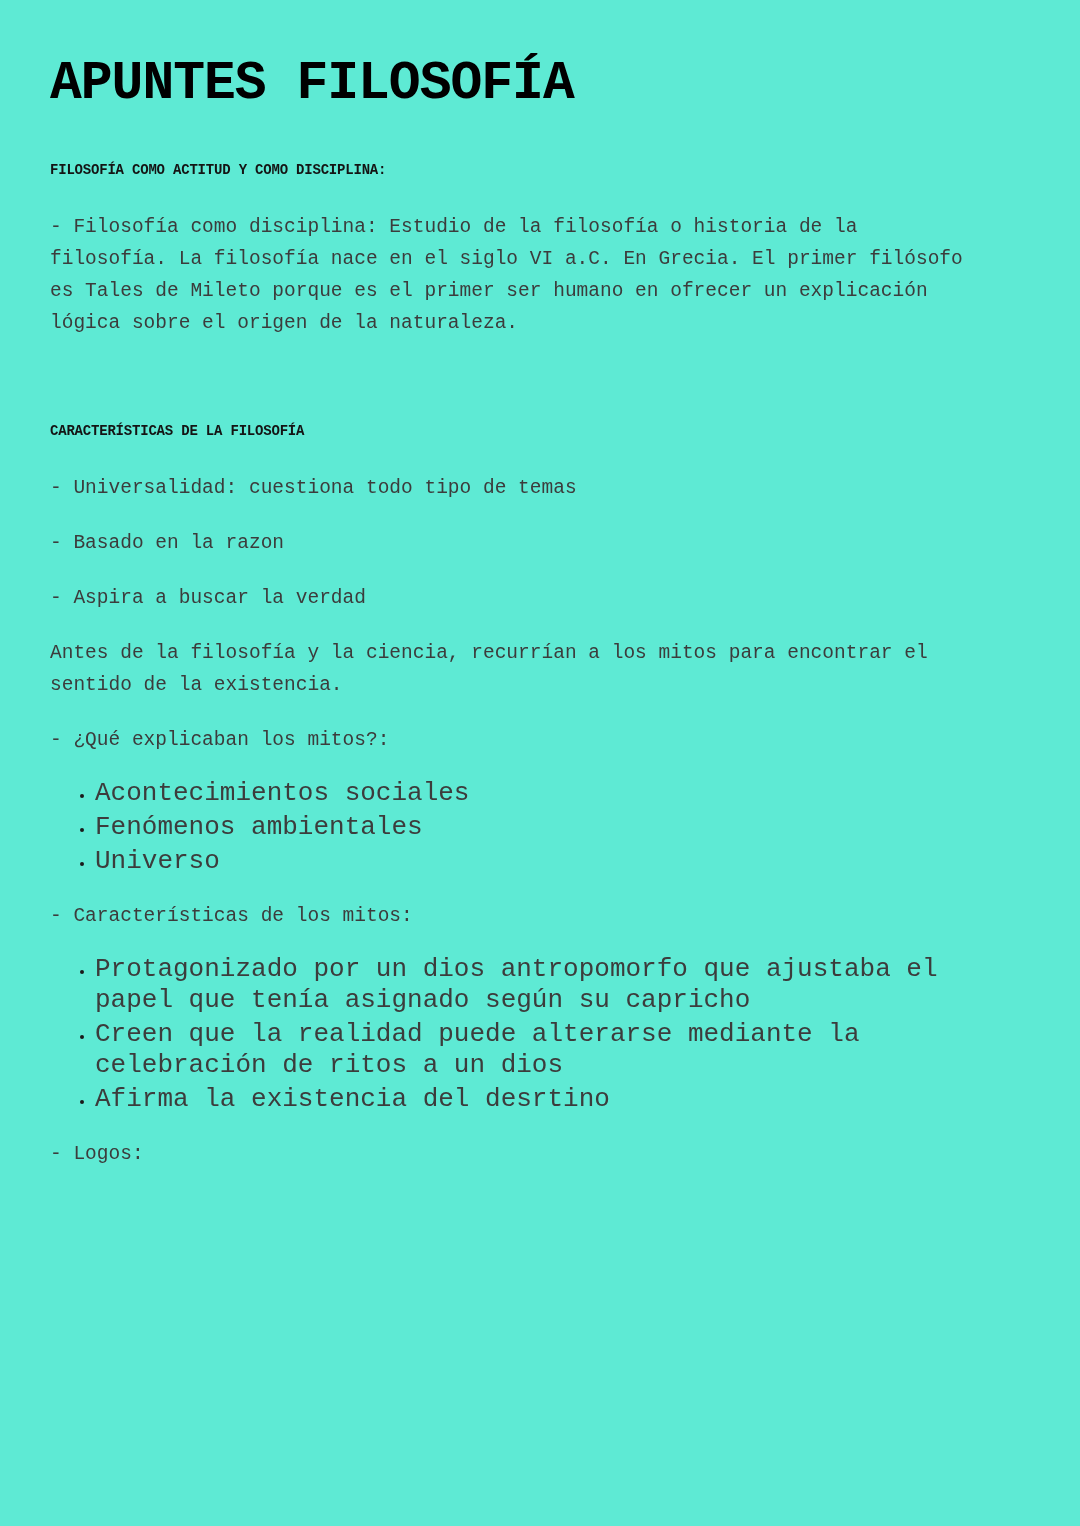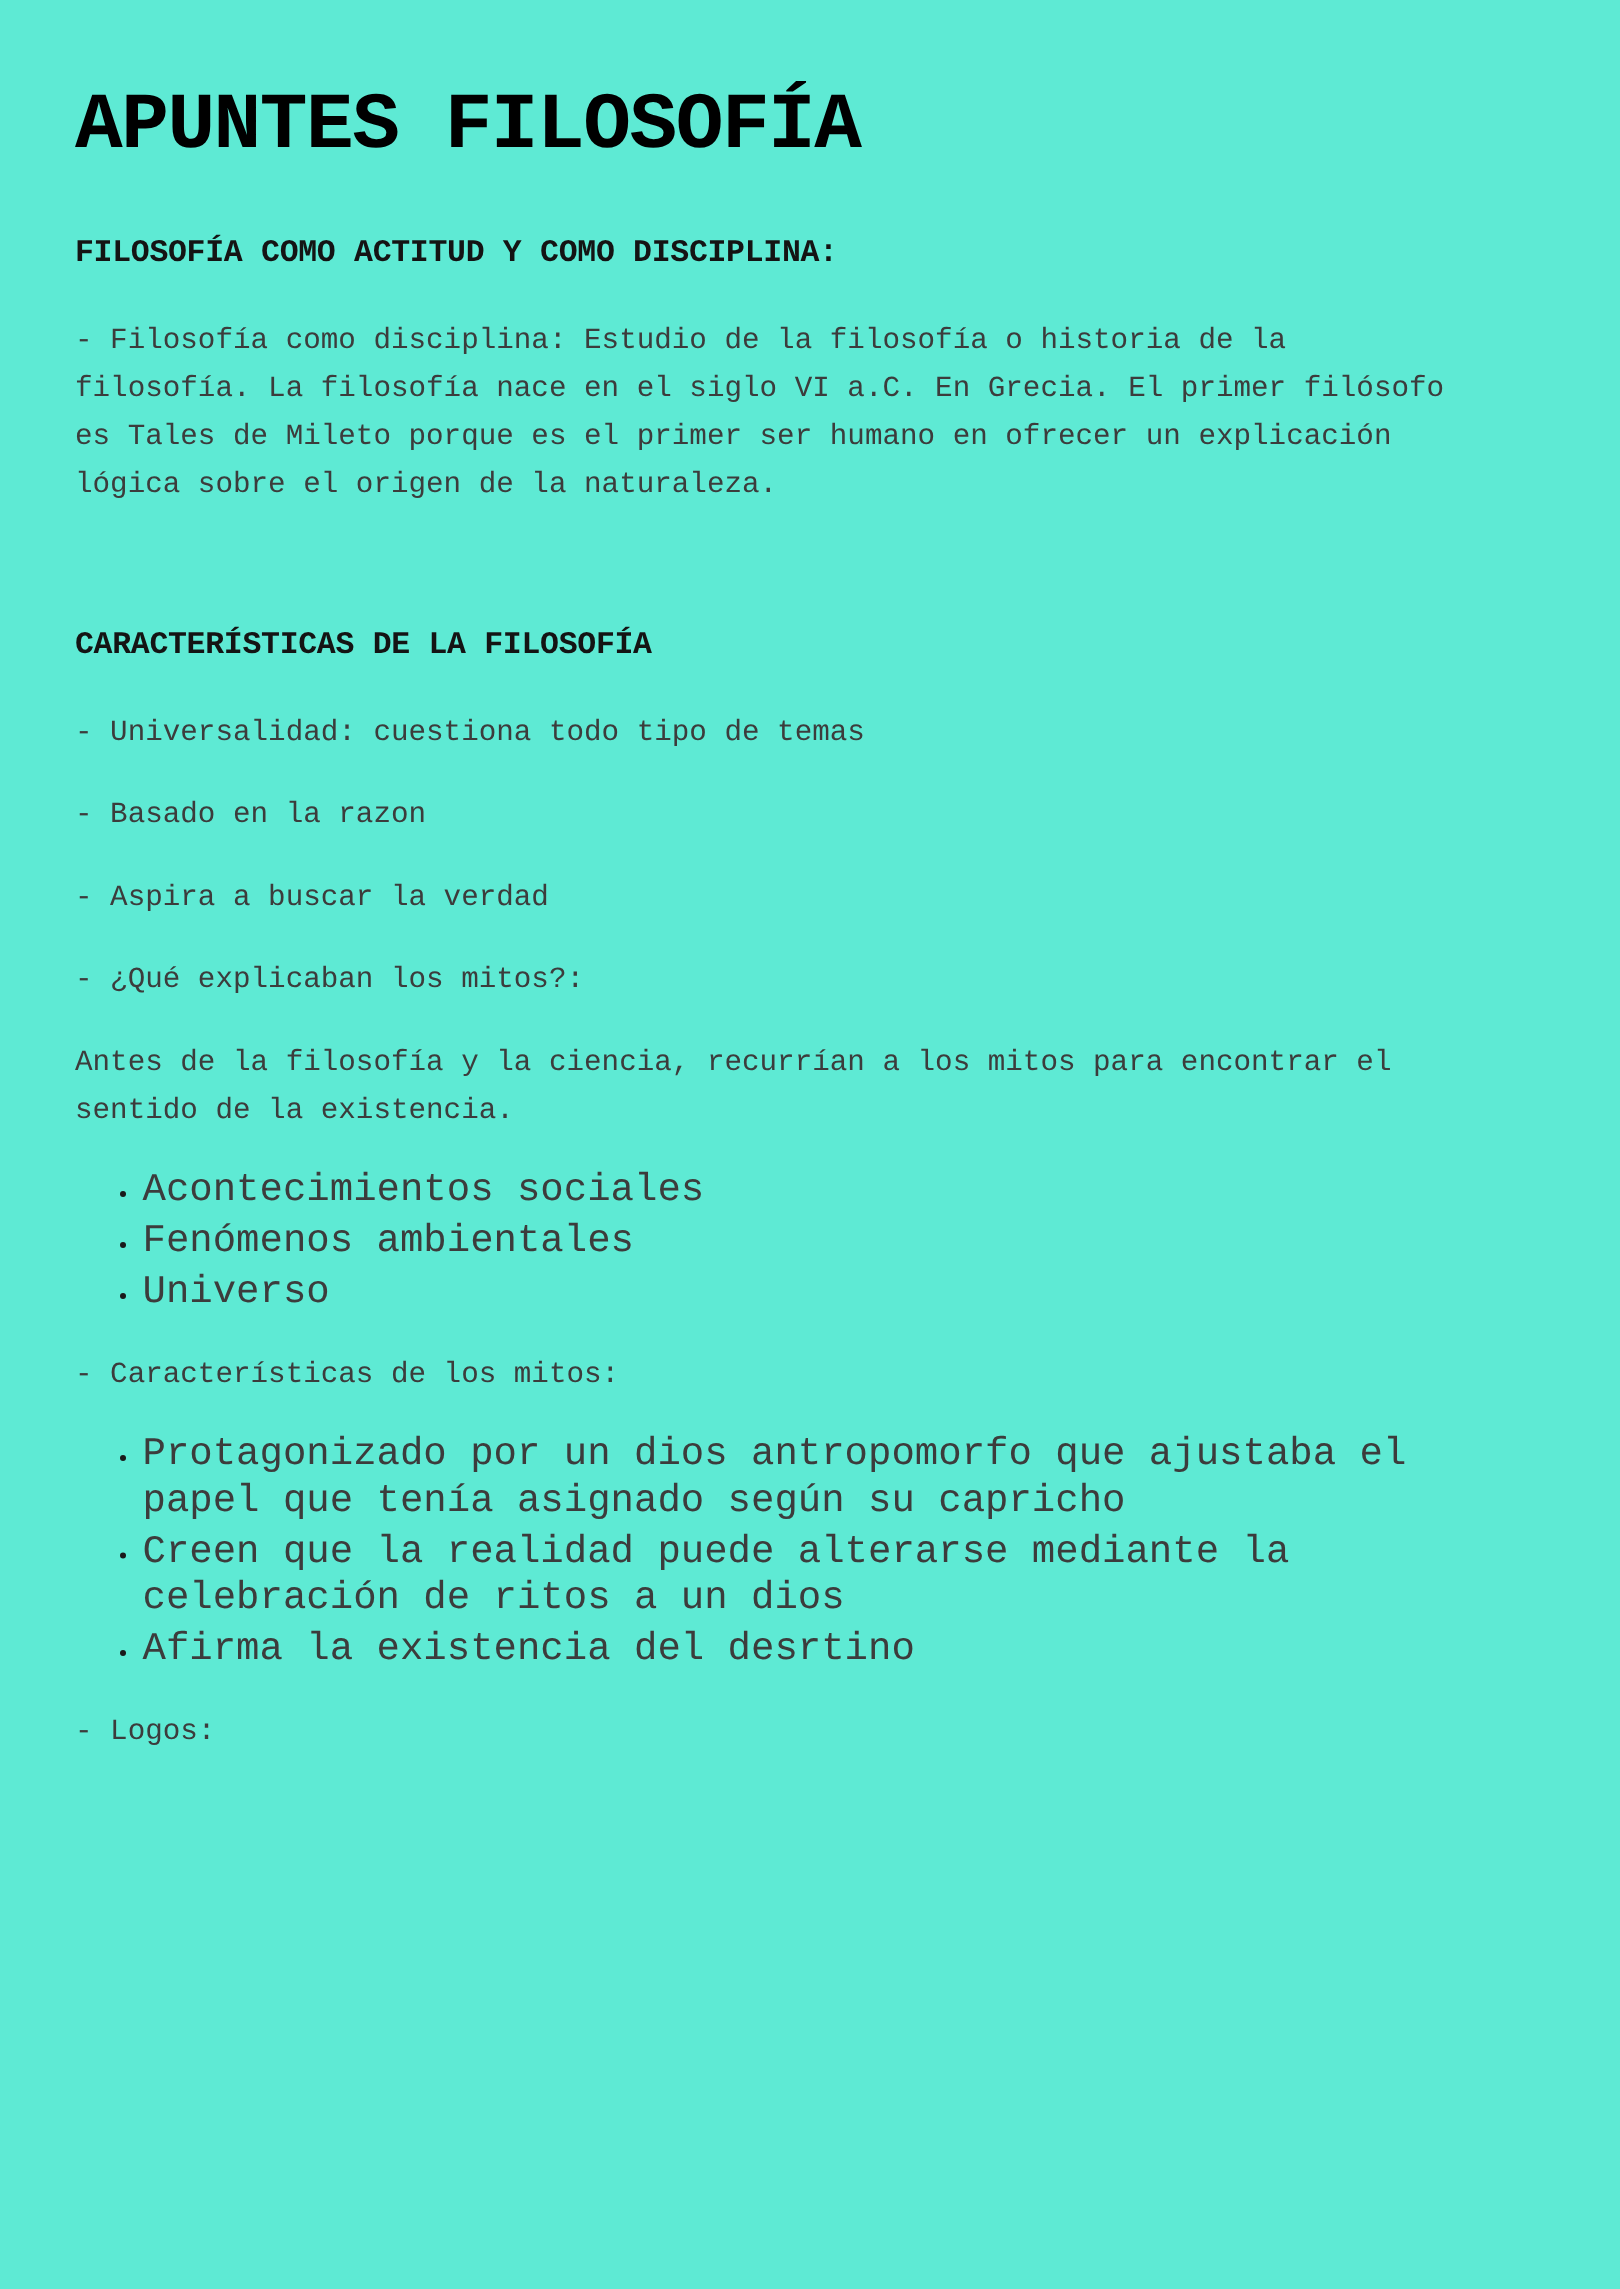--- a/index.html
+++ b/index.html
@@ -21,21 +21,21 @@
   .doc-title {
     margin: 0;
     font-size: 53px;
     line-height: 64px;
     font-weight: 800;
     letter-spacing: -1px;
     color: #000000;
   }
   .block-heading {
     margin: 78px 0 0 0;
-    font-size: 21px;
+    font-size: 14px;
     line-height: 28px;
     font-weight: 700;
     letter-spacing: -0.2px;
     color: #141414;
   }
   .block-heading.first {
     margin-top: 40px;
   }
   .block-paragraph {
     margin: 23px 0 0 0;
@@ -70,22 +70,22 @@
 
 <main class="page">
   <h1 class="doc-title">APUNTES FILOSOFÍA</h1>
   <section id="doc-blocks">
       <h2 class="block-heading first">FILOSOFÍA COMO ACTITUD Y COMO DISCIPLINA:</h2>
       <p class="block-paragraph">- Filosofía como disciplina: Estudio de la filosofía o historia de la filosofía. La filosofía nace en el siglo VI a.C. En Grecia. El primer filósofo es Tales de Mileto porque es el primer ser humano en ofrecer un explicación lógica sobre el origen de la naturaleza.</p>
       <h2 class="block-heading">CARACTERÍSTICAS DE LA FILOSOFÍA</h2>
       <p class="block-paragraph">- Universalidad: cuestiona todo tipo de temas</p>
       <p class="block-paragraph">- Basado en la razon</p>
       <p class="block-paragraph">- Aspira a buscar la verdad</p>
+      <p class="block-paragraph">Antes de la filosofía y la ciencia, recurrían a los mitos para encontrar el sentido de la existencia.</p>
       <p class="block-paragraph">- ¿Qué explicaban los mitos?:</p>
-      <p class="block-paragraph">Antes de la filosofía y la ciencia, recurrían a los mitos para encontrar el sentido de la existencia.</p>
       <ul class="block-list">
         <li>Acontecimientos sociales</li>
         <li>Fenómenos ambientales</li>
         <li>Universo</li>
       </ul>
       <p class="block-paragraph">- Características de los mitos:</p>
       <ul class="block-list">
         <li>Protagonizado por un dios antropomorfo que ajustaba el papel que tenía asignado según su capricho</li>
         <li>Creen que la realidad puede alterarse mediante la celebración de ritos a un dios</li>
         <li>Afirma la existencia del desrtino</li>

